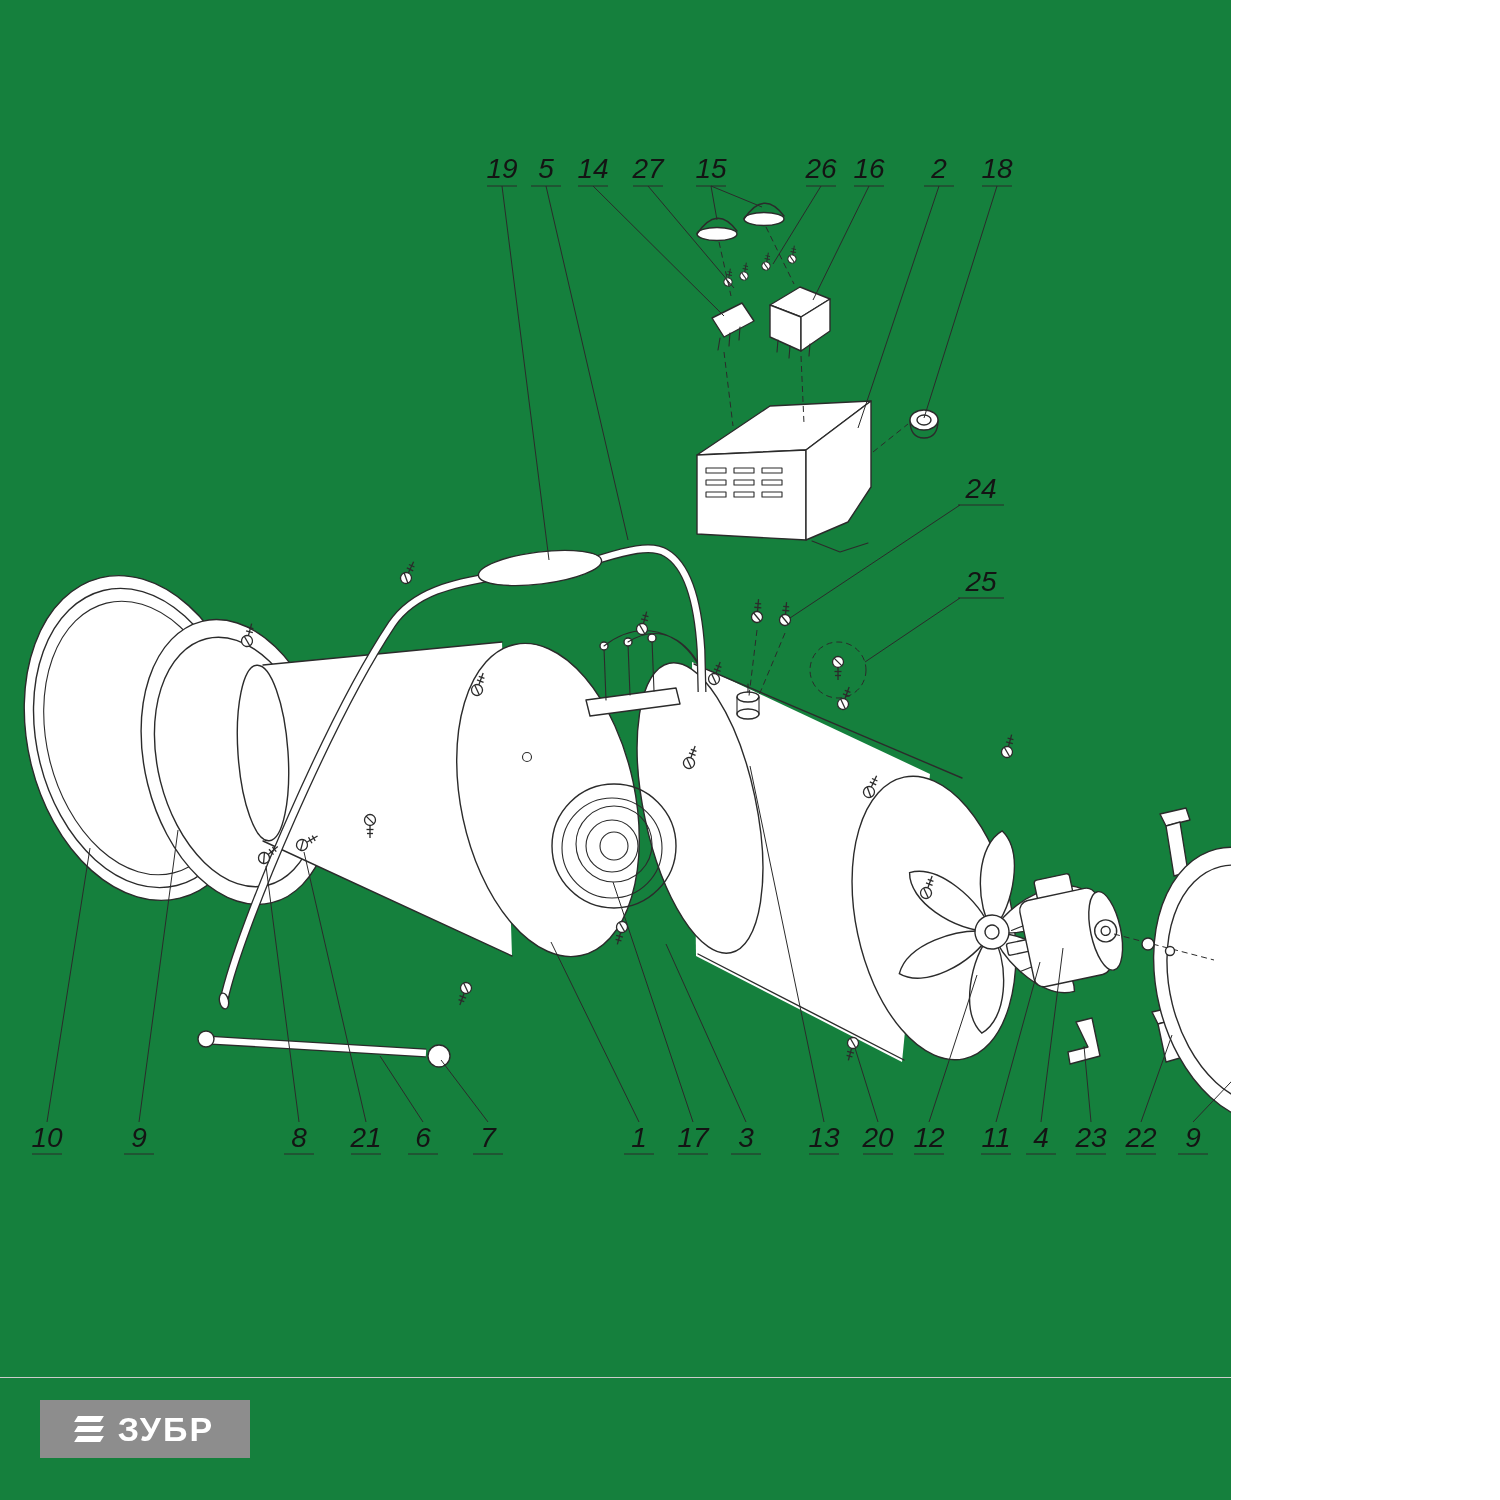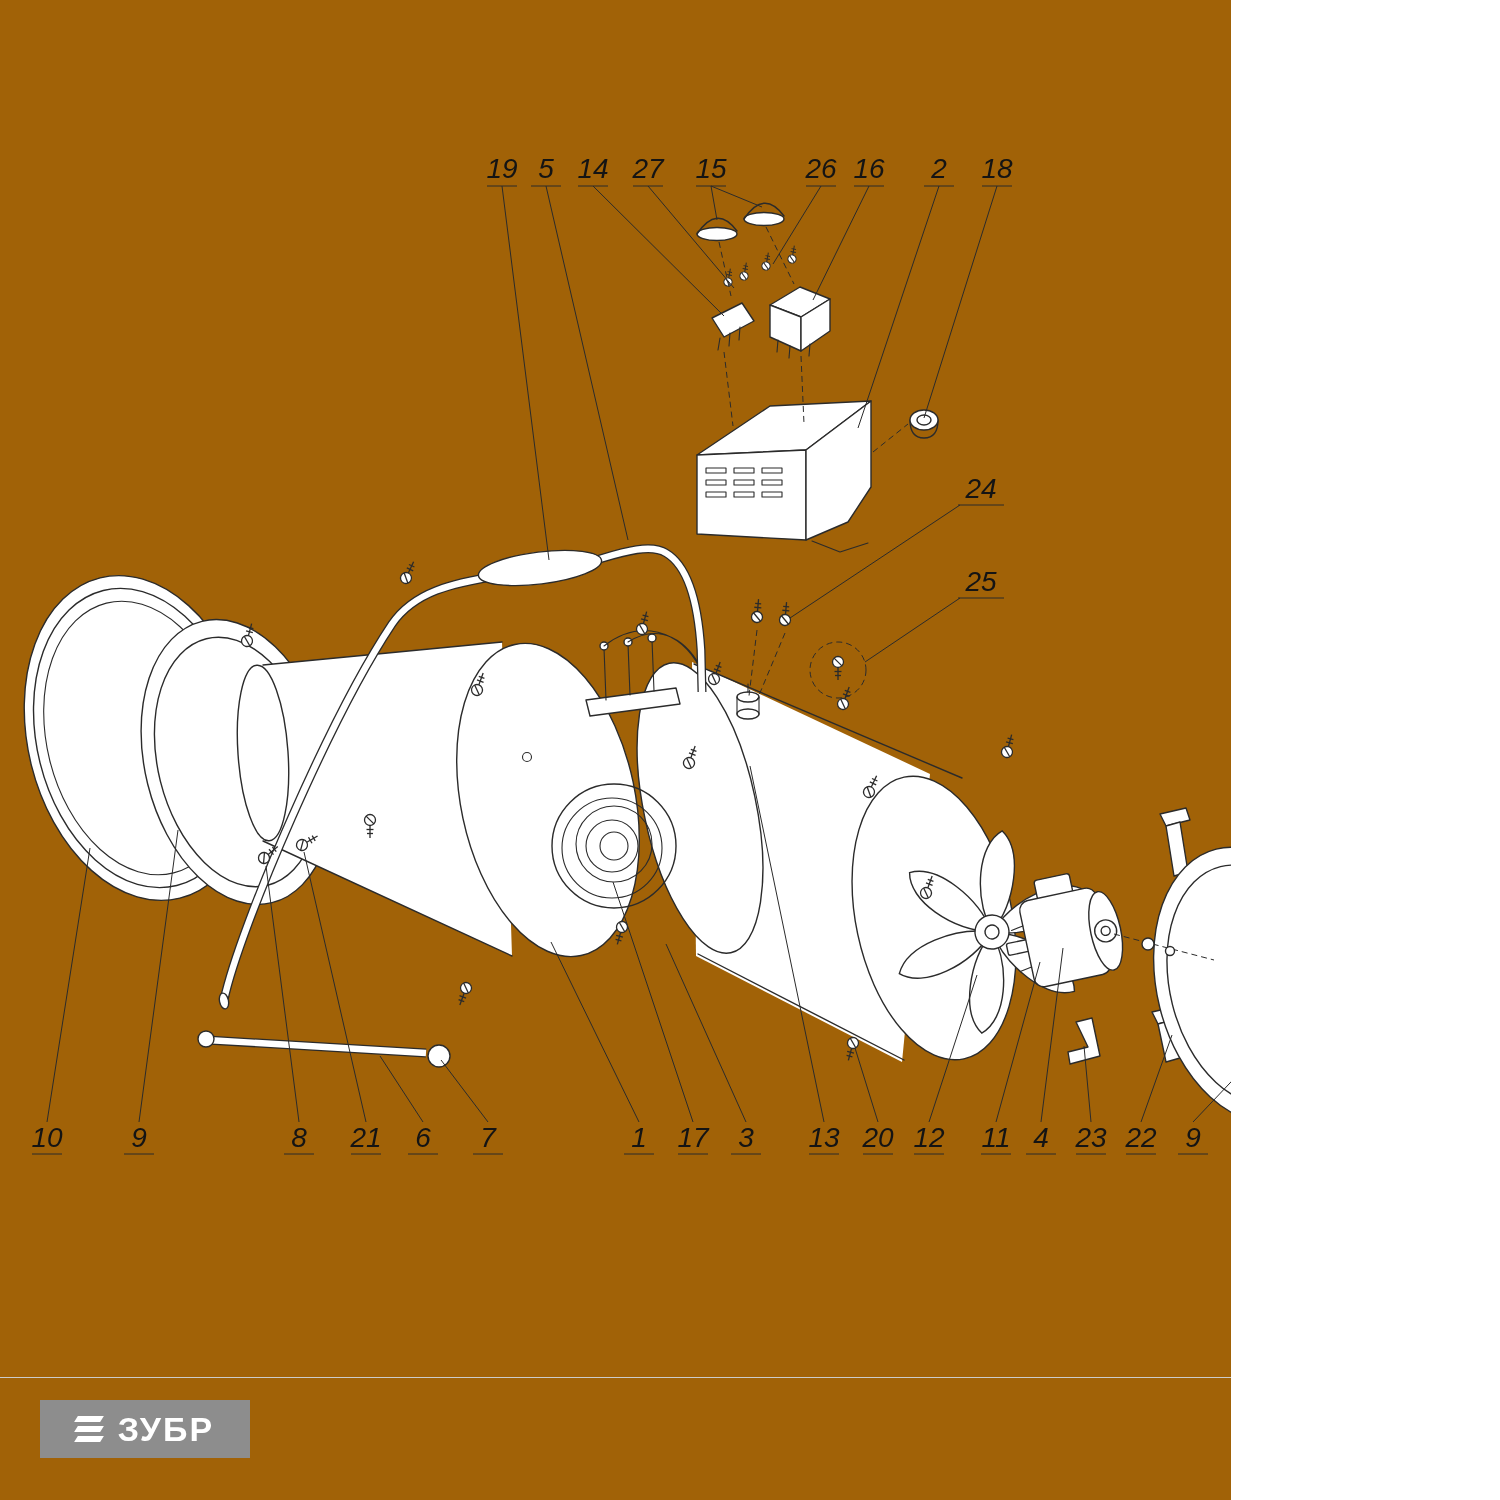--- a/index.html
+++ b/index.html
@@ -1,16 +1,16 @@
 <!DOCTYPE html>
 <html><head>
 <meta charset="utf-8">
 <style>
   html,body{margin:0;padding:0;background:#ffffff;}
-  .stage{position:relative;width:1231px;height:1500px;background:#a16207;overflow:hidden;
+  .stage{position:relative;width:1231px;height:1500px;background:#15803d;overflow:hidden;
          font-family:"Liberation Sans",sans-serif;}
   svg{position:absolute;left:0;top:0;}
   
   .ln{fill:none;stroke:#2b2b2b;stroke-width:1.4;stroke-linejoin:round;stroke-linecap:round;}
   .wf{fill:#ffffff;stroke:#2b2b2b;stroke-width:1.4;stroke-linejoin:round;}
   .mask{fill:#ffffff;stroke:none;}
   .thin{stroke-width:1.1;}
   .leader{fill:none;stroke:#2b2b2b;stroke-width:1;}
   .dash{fill:none;stroke:#2b2b2b;stroke-width:1;stroke-dasharray:6 4;}
   .tubeO{fill:none;stroke:#2b2b2b;stroke-width:9;}

